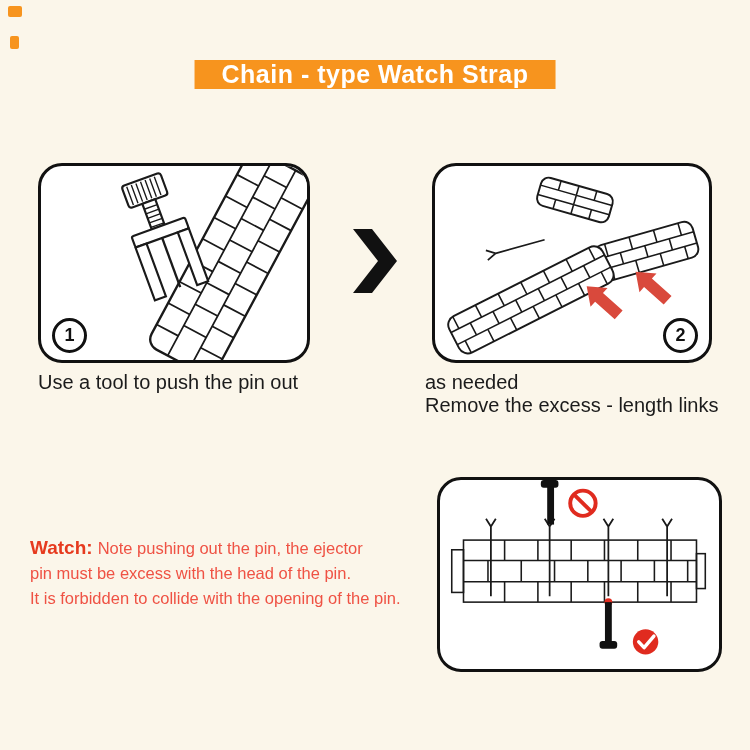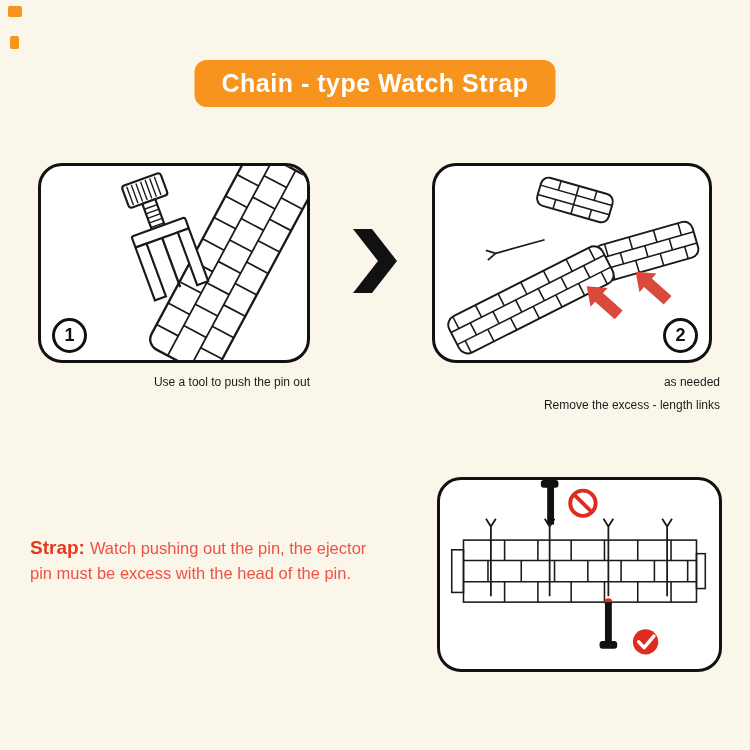--- a/index.html
+++ b/index.html
@@ -4,39 +4,39 @@
 <style>
   html,body{margin:0;padding:0;background:#fbf6ea;}
   .page{
     position:relative;width:750px;height:750px;overflow:hidden;
     background:#fbf6ea;font-family:"Liberation Sans",sans-serif;color:#1b1b1b;
   }
   .artifact{position:absolute;background:#f7941e;border-radius:2px;}
   .banner{
     position:absolute;top:60px;left:50%;transform:translateX(-50%);
     background:#f7941e;color:#ffffff;font-size:25px;font-weight:700;
-    padding:9px 27px;border-radius:12px;letter-spacing:.5px;white-space:nowrap;
+    padding:0 27px;border-radius:0;letter-spacing:.5px;white-space:nowrap;
   }
   .panel{
     position:absolute;background:#ffffff;border:3.5px solid #111;
     border-radius:24px;box-sizing:border-box;overflow:hidden;
   }
   .panel svg{position:absolute;left:0;top:0;width:100%;height:100%;}
   .panel-step1{left:38px;top:163px;width:272px;height:200px;}
   .panel-step2{left:432px;top:163px;width:280px;height:200px;}
   .panel-diagram{left:437px;top:477px;width:285px;height:195px;}
   .step-circle{
     position:absolute;width:29px;height:29px;border:3px solid #111;border-radius:50%;
     background:#fff;color:#111;display:flex;align-items:center;justify-content:center;
     font-weight:700;font-size:18px;z-index:3;
   }
   .circle-1{left:11px;bottom:7px;}
   .circle-2{right:11px;bottom:7px;}
   .chevron{position:absolute;left:351px;top:229px;width:46px;height:64px;}
-  .caption{position:absolute;font-size:12px;line-height:23px;text-align:right;color:#1b1b1b;}
+  .caption{position:absolute;font-size:20px;line-height:23px;text-align:left;color:#1b1b1b;}
   .caption-1{left:38px;top:371px;width:272px;}
   .caption-2{left:425px;top:371px;width:295px;}
   .note{
     position:absolute;left:30px;top:535px;width:440px;
     color:#ef5244;font-size:16.5px;line-height:25px;
   }
   .note-label{color:#e63a1e;font-weight:700;font-size:19px;margin-right:5px;}
 </style>
 </head>
 <body>
@@ -123,23 +123,24 @@
   </div>
 
   <div class="caption caption-1">Use a tool to push the pin out</div>
   <div class="caption caption-2">
     <div>as needed</div>
     <div>Remove the excess - length links</div>
   </div>
 
   <div class="note">
     <div>
-      <span class="note-label">Strap:</span><span>Watch pushing out the pin, the ejector</span>
+      <span class="note-label">Watch:</span><span>Note pushing out the pin, the ejector</span>
     </div>
     <div>pin must be excess with the head of the pin.</div>
+    <div>It is forbidden to collide with the opening of the pin.</div>
   </div>
 
   <div class="panel panel-diagram">
     <svg viewBox="0 0 285 195" preserveAspectRatio="none">
 
       <g stroke="#1a1a1a" stroke-width="1.6" fill="none">
         <rect x="24" y="62" width="238" height="64"></rect>
         <rect x="12" y="72" width="12" height="44"></rect>
         <rect x="262" y="76" width="9" height="36"></rect>
         <path d="M24,83H262M24,105H262"></path>

